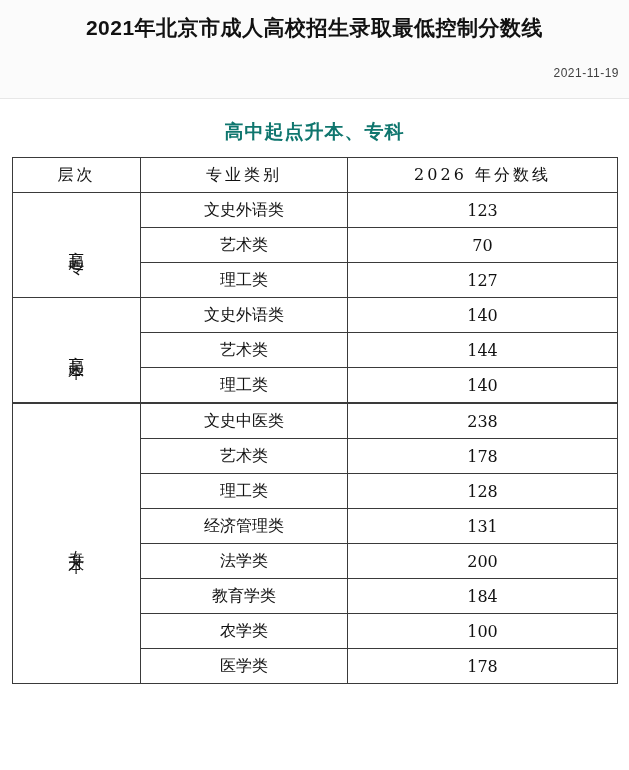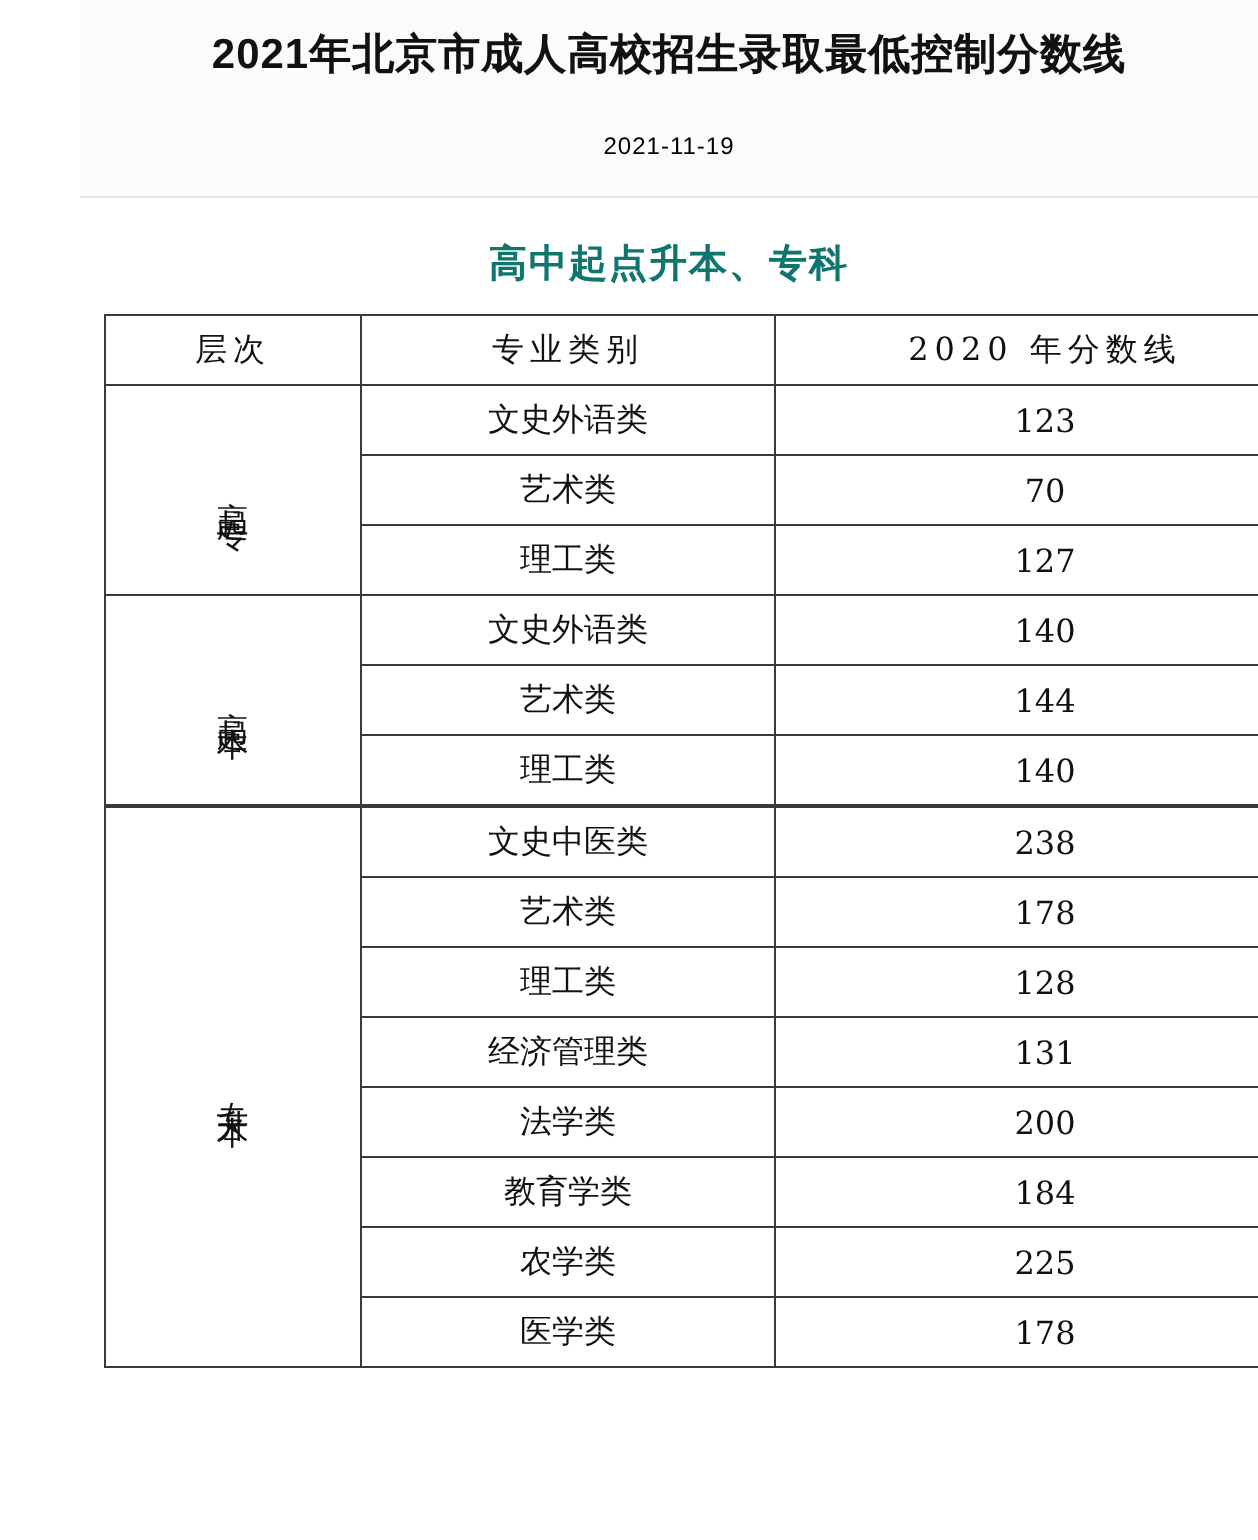--- a/index.html
+++ b/index.html
@@ -12,41 +12,40 @@
     background: #ffffff;
     font-family: "Liberation Sans", sans-serif;
     color: #1a1a1a;
     overflow: hidden;
   }
   .page {
     width: 629px;
     height: 710px;
     position: relative;
     box-sizing: border-box;
-    padding-left: 40px;
   }
   .header {
     background: #fbfbfb;
     padding: 14px 10px 0 10px;
     box-sizing: border-box;
   }
   .doc-title {
     text-align: center;
     font-size: 21px;
     font-weight: bold;
     letter-spacing: 0.5px;
     color: #111111;
     line-height: 28px;
     margin: 0;
     font-family: "Liberation Sans", sans-serif;
   }
   .doc-date {
-    text-align: center;
+    text-align: right;
     font-size: 12px;
-    color: #000000;
+    color: #404040;
     margin-top: 24px;
     padding-bottom: 18px;
     letter-spacing: 0.5px;
   }
   .divider {
     height: 1px;
     background: #e7e7e7;
     width: 100%;
   }
   .section {
@@ -119,21 +118,21 @@
     <table class="score-table">
       <colgroup>
           <col class="c1">
           <col class="c2">
           <col class="c3">
         </colgroup>
       <tbody>
         <tr>
           <td class="head-cell">层次</td>
           <td class="head-cell">专业类别</td>
-          <td class="head-cell">2020 年分数线</td>
+          <td class="head-cell">2026 年分数线</td>
         </tr>
         <tr>
           <td class="vert-label" rowspan="3"><span class="vert-text">高起专</span></td>
           <td>文史外语类</td>
           <td class="num-cell">123</td>
         </tr>
         <tr>
           <td>艺术类</td>
           <td class="num-cell">70</td>
         </tr>
@@ -186,21 +185,21 @@
         <tr>
           <td>法学类</td>
           <td class="num-cell">200</td>
         </tr>
         <tr>
           <td>教育学类</td>
           <td class="num-cell">184</td>
         </tr>
         <tr>
           <td>农学类</td>
-          <td class="num-cell">225</td>
+          <td class="num-cell">100</td>
         </tr>
         <tr>
           <td>医学类</td>
           <td class="num-cell">178</td>
         </tr>
       </tbody>
     </table>
   </div>
 
 </div>

